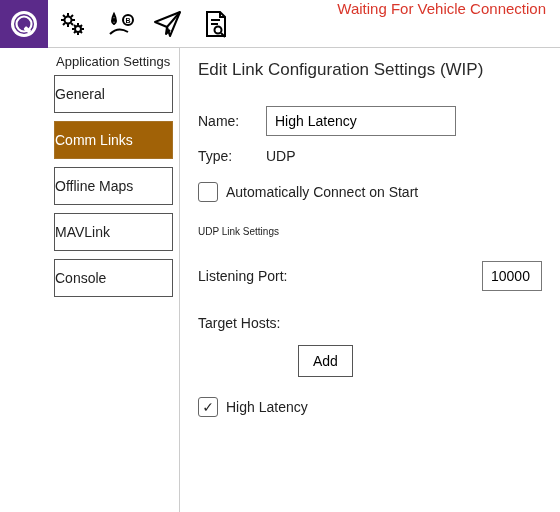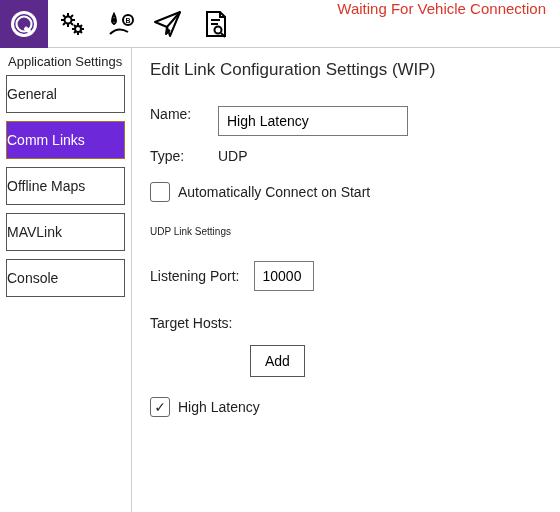--- a/index.html
+++ b/index.html
@@ -45,54 +45,56 @@
     align-items: center;
   }
   .layout {
     display: flex;
     height: calc(100% - 48px);
   }
   .sidebar {
     width: 132px;
     border-right: 1px solid #ccc;
     padding: 4px 6px;
+    margin-left: 48px;
   }
   .sidebar-title {
     font-size: 13px;
     color: #222;
     padding: 2px 2px 6px 2px;
   }
   .sidebar-item {
     display: block;
     width: 100%;
     height: 38px;
     line-height: 36px;
     border: 1px solid #555;
     background: #fff;
     margin-bottom: 8px;
     font-size: 14px;
     cursor: pointer;
     color: #222;
   }
   .sidebar-item.active {
-    background: #6d28d9;
+    background: #a16207;
     color: #fff;
     border-color: #a67226;
   }
   .main {
     flex: 1;
     padding: 12px 18px;
   }
   .page-title {
     font-size: 17px;
     color: #2a2a2a;
     margin-bottom: 26px;
   }
   .row {
     display: flex;
+    align-items: center;
     margin-bottom: 12px;
     gap: 12px;
   }
   .row .lbl {
     width: 56px;
     font-size: 14px;
     color: #222;
   }
   .text-input {
     height: 30px;
@@ -122,22 +124,23 @@
     cursor: pointer;
     line-height: 1;
   }
   .section-head {
     font-size: 10px;
     margin: 0 0 24px 0;
   }
   .port-row {
     display: flex;
     align-items: center;
-    gap: 14px;
+    gap: 6px;
     margin-bottom: 24px;
+    justify-content: space-between;
   }
   .btn-row {
     display: flex;
     gap: 8px;
     margin: 14px 0 20px 100px;
   }
   .btn {
     height: 32px;
     padding: 0 14px;
     border: 1px solid #555;

